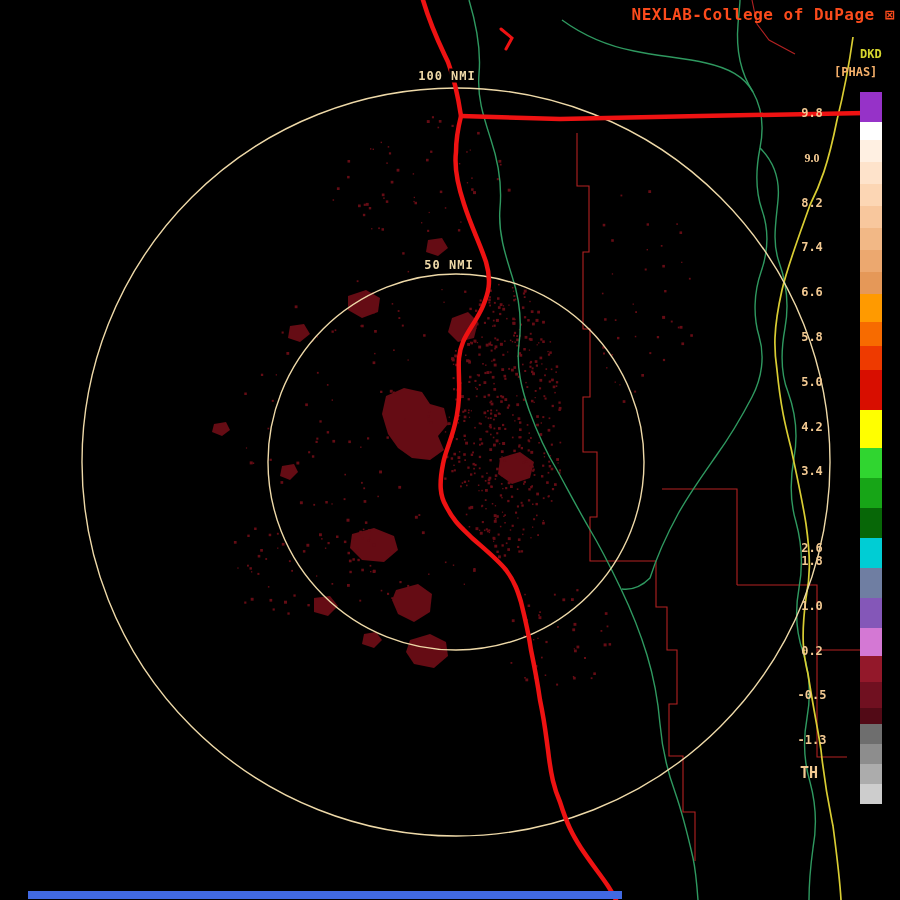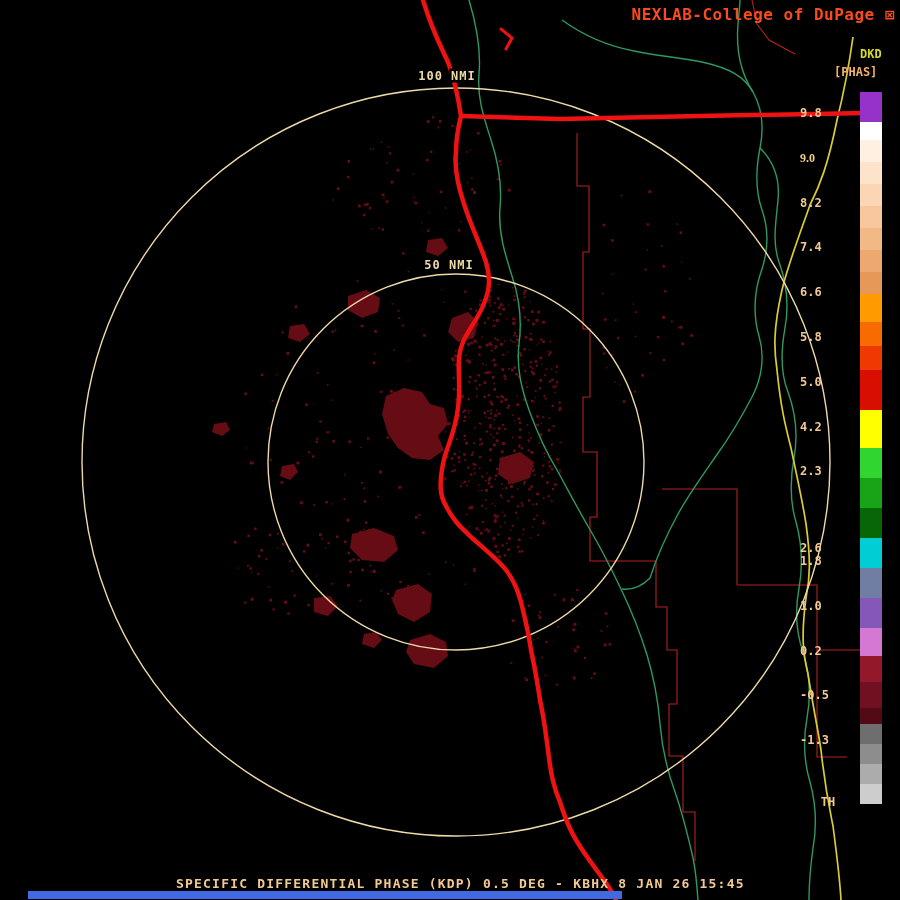--- a/index.html
+++ b/index.html
@@ -9,22 +9,22 @@
     font-family:"DejaVu Sans Mono","DejaVu Sans",monospace;
   }
   .stage svg{position:absolute;left:0;top:0;}
   .hud{position:absolute;font-weight:bold;line-height:1;white-space:nowrap;}
   .attribution{top:7px;right:5px;font-size:16px;letter-spacing:.5px;color:var(--attribution);}
   .station{left:860px;top:48px;font-size:12px;color:var(--station-id);}
   .units{left:834px;top:66px;font-size:12px;color:var(--units);}
   .colorbar{position:absolute;left:860px;top:92px;width:22px;display:flex;flex-direction:column;}
   .ticks{position:absolute;left:800px;top:107px;width:56px;height:680px;
          color:var(--caption);font-weight:bold;font-size:12px;}
-  .ticks span{position:absolute;right:0;width:56px;text-align:left;line-height:1;}
-  .th{left:800px;top:796px;width:56px;text-align:center;font-size:12px;color:var(--caption);}
+  .ticks span{position:absolute;right:16px;width:56px;text-align:center;line-height:1;}
+  .th{left:800px;top:766px;width:56px;text-align:left;font-size:15px;color:var(--caption);}
   .caption{left:176px;top:877px;font-size:13px;letter-spacing:1.2px;color:var(--caption);}
   .progress-bar{position:absolute;left:28px;top:891px;width:594px;height:8px;background:var(--bottom-bar);}
   
   .g-echo{fill:var(--echo);stroke:none;}
   .g-county{stroke:var(--county);fill:none;stroke-width:1.1;}
   .g-river{stroke:var(--river);fill:none;stroke-width:1.4;}
   .g-yellow{stroke:var(--yellow-road);fill:none;stroke-width:1.7;}
   .g-hwy{stroke:var(--highway);fill:none;stroke-width:4.5;stroke-linecap:round;stroke-linejoin:round;}
   .g-hwy-minor{stroke:var(--highway);fill:none;stroke-width:3;stroke-linecap:round;}
   .g-rings{stroke:var(--ring);fill:none;stroke-width:1.4;}
@@ -882,25 +882,24 @@
     </div>
   <div class="ticks" id="ticks">
       <span style="top: 0px;">9.8</span>
       <span style="top: 44.8px; font-family: Liberation Serif, serif;">9.0</span>
       <span style="top: 89.6px;">8.2</span>
       <span style="top: 134.4px;">7.4</span>
       <span style="top: 179.2px;">6.6</span>
       <span style="top: 224px;">5.8</span>
       <span style="top: 268.8px;">5.0</span>
       <span style="top: 313.6px;">4.2</span>
-      <span style="top: 358.4px;">2.3</span>
+      <span style="top: 358.4px;">3.4</span>
       <span style="top: 403.2px; margin-top: 32px;">2.6</span>
       <span style="top: 448px;">1.8</span>
       <span style="top: 492.8px;">1.0</span>
       <span style="top: 537.6px;">0.2</span>
       <span style="top: 582.4px;">-0.5</span>
       <span style="top: 627.2px;">-1.3</span>
     </div>
   <div class="hud th">TH</div>
 
-  <div class="hud caption">SPECIFIC DIFFERENTIAL PHASE (KDP) 0.5 DEG - KBHX 8 JAN 26 15:45</div>
   <div class="progress-bar"></div>
 </div>
 
 </body></html>

